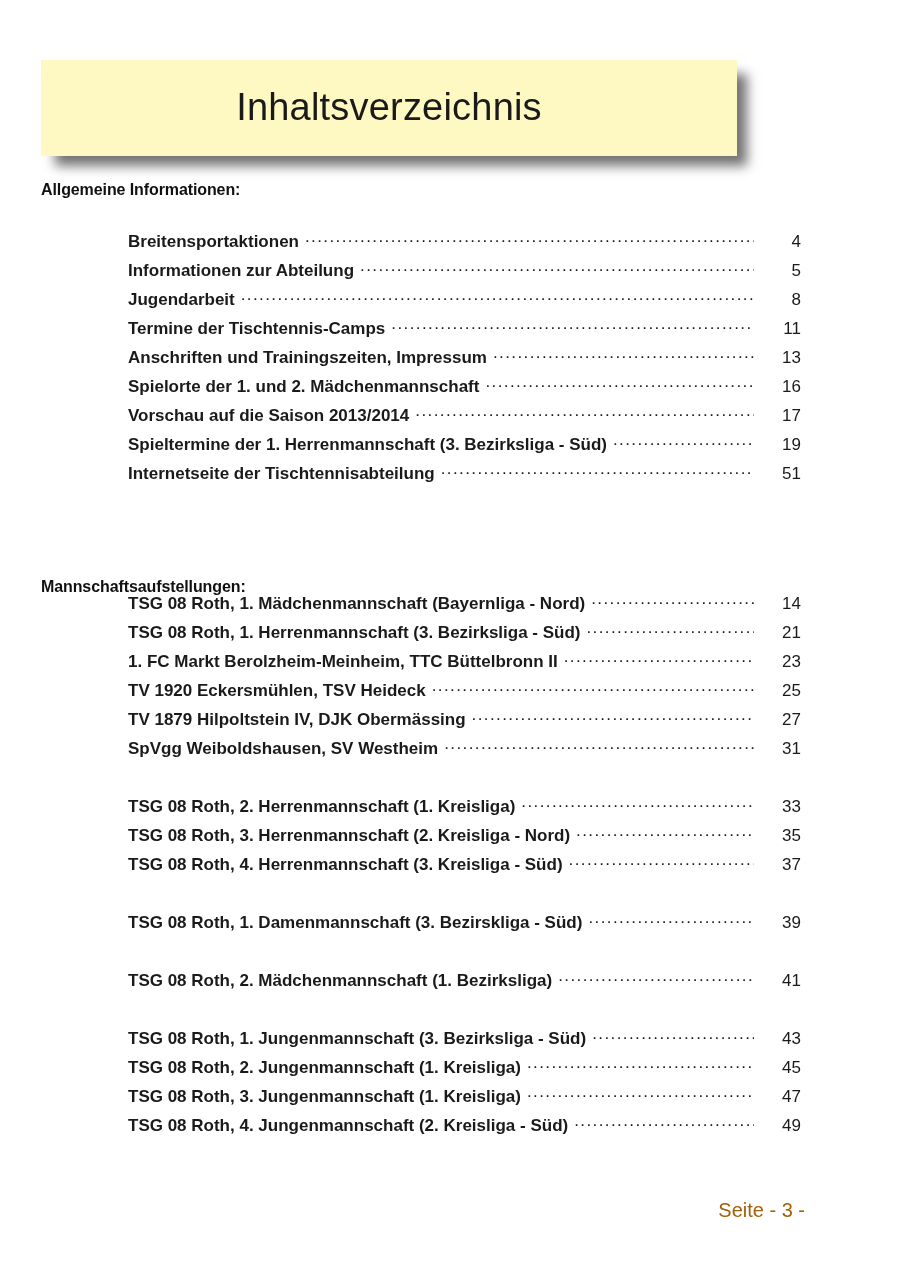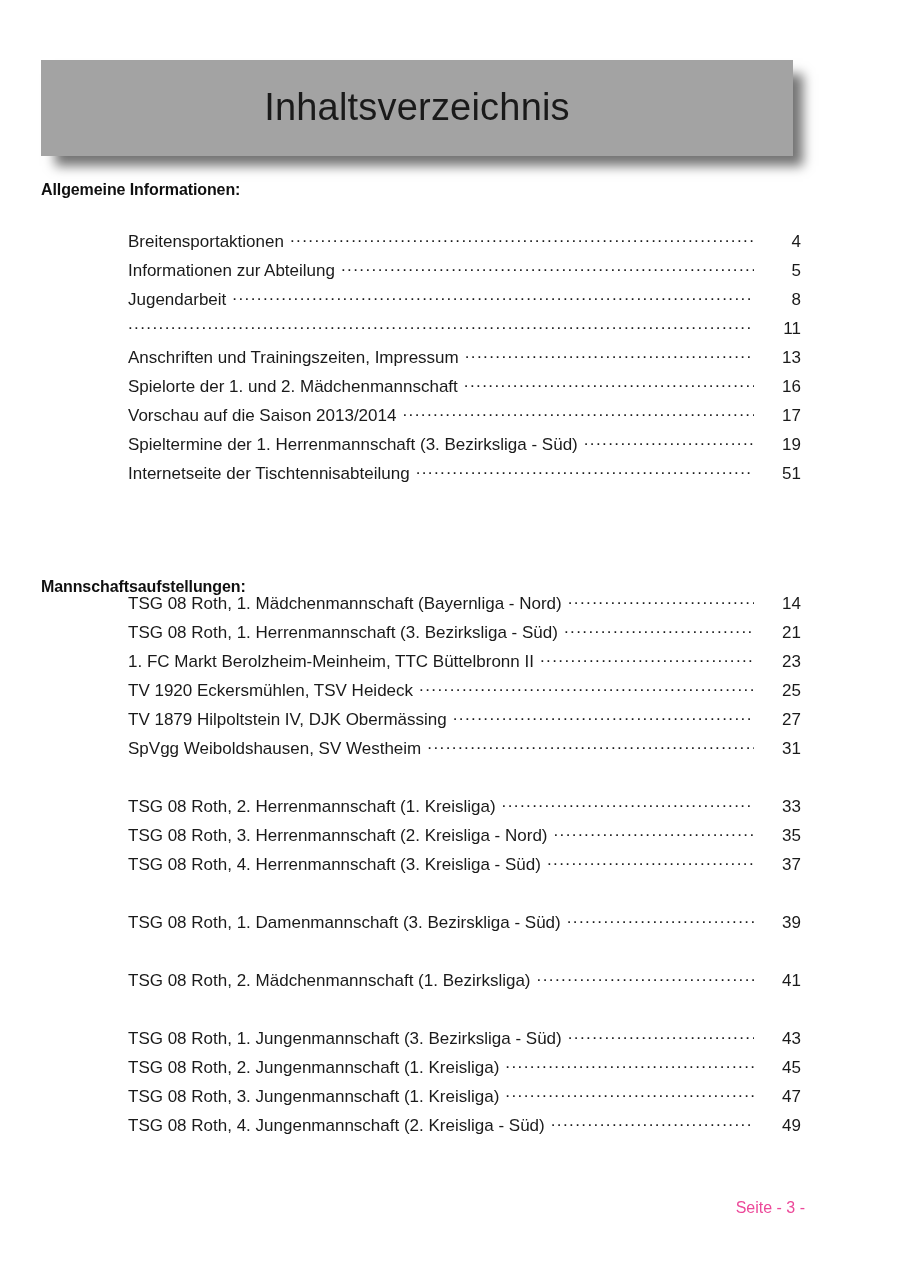--- a/index.html
+++ b/index.html
@@ -22,23 +22,23 @@
     width: 905px;
     height: 1280px;
     overflow: hidden;
   }
 
   
   .title-banner {
     position: absolute;
     left: 41px;
     top: 60px;
-    width: 752px;
+    width: 696px;
     height: 96px;
-    background: #a3a3a3;
+    background: #fef9c3;
     box-shadow: 12px 12px 11px -2px rgba(0, 0, 0, 0.55);
     display: flex;
     align-items: center;
     justify-content: center;
   }
   .title-text {
     font-size: 38px;
     font-weight: 400;
     letter-spacing: 0.2px;
     color: #1a1a1a;
@@ -76,20 +76,21 @@
     color: #1a1a1a;
     white-space: nowrap;
   }
   .toc-row.spacer {
     height: 29px;
   }
 
   .toc-label {
     flex: 0 0 auto;
     padding-right: 6px;
+    font-weight: bold;
   }
 
   .toc-leader {
     flex: 1 1 auto;
     overflow: hidden;
     height: 1em;
     position: relative;
     margin: 0 5px 0 0;
   }
   .toc-leader::before {
@@ -106,22 +107,22 @@
     flex: 0 0 34px;
     text-align: right;
     padding-left: 8px;
   }
 
   
   .footer {
     position: absolute;
     right: 100px;
     top: 1199px;
-    font-size: 16px;
-    color: #ec4899;
+    font-size: 20px;
+    color: #a16207;
     white-space: nowrap;
   }
 </style>
 </head>
 <body>
 
 <div class="page">
 
   <div class="title-banner">
     <div class="title-text">Inhaltsverzeichnis</div>
@@ -139,20 +140,21 @@
         <span class="toc-label">Informationen zur Abteilung</span>
         <span class="toc-leader"></span>
         <span class="toc-page">5</span>
       </div>
       <div class="toc-row">
         <span class="toc-label">Jugendarbeit</span>
         <span class="toc-leader"></span>
         <span class="toc-page">8</span>
       </div>
       <div class="toc-row">
+        <span class="toc-label">Termine der Tischtennis-Camps</span>
         <span class="toc-leader"></span>
         <span class="toc-page">11</span>
       </div>
       <div class="toc-row">
         <span class="toc-label">Anschriften und Trainingszeiten, Impressum</span>
         <span class="toc-leader"></span>
         <span class="toc-page">13</span>
       </div>
       <div class="toc-row">
         <span class="toc-label">Spielorte der 1. und 2. Mädchenmannschaft</span>

